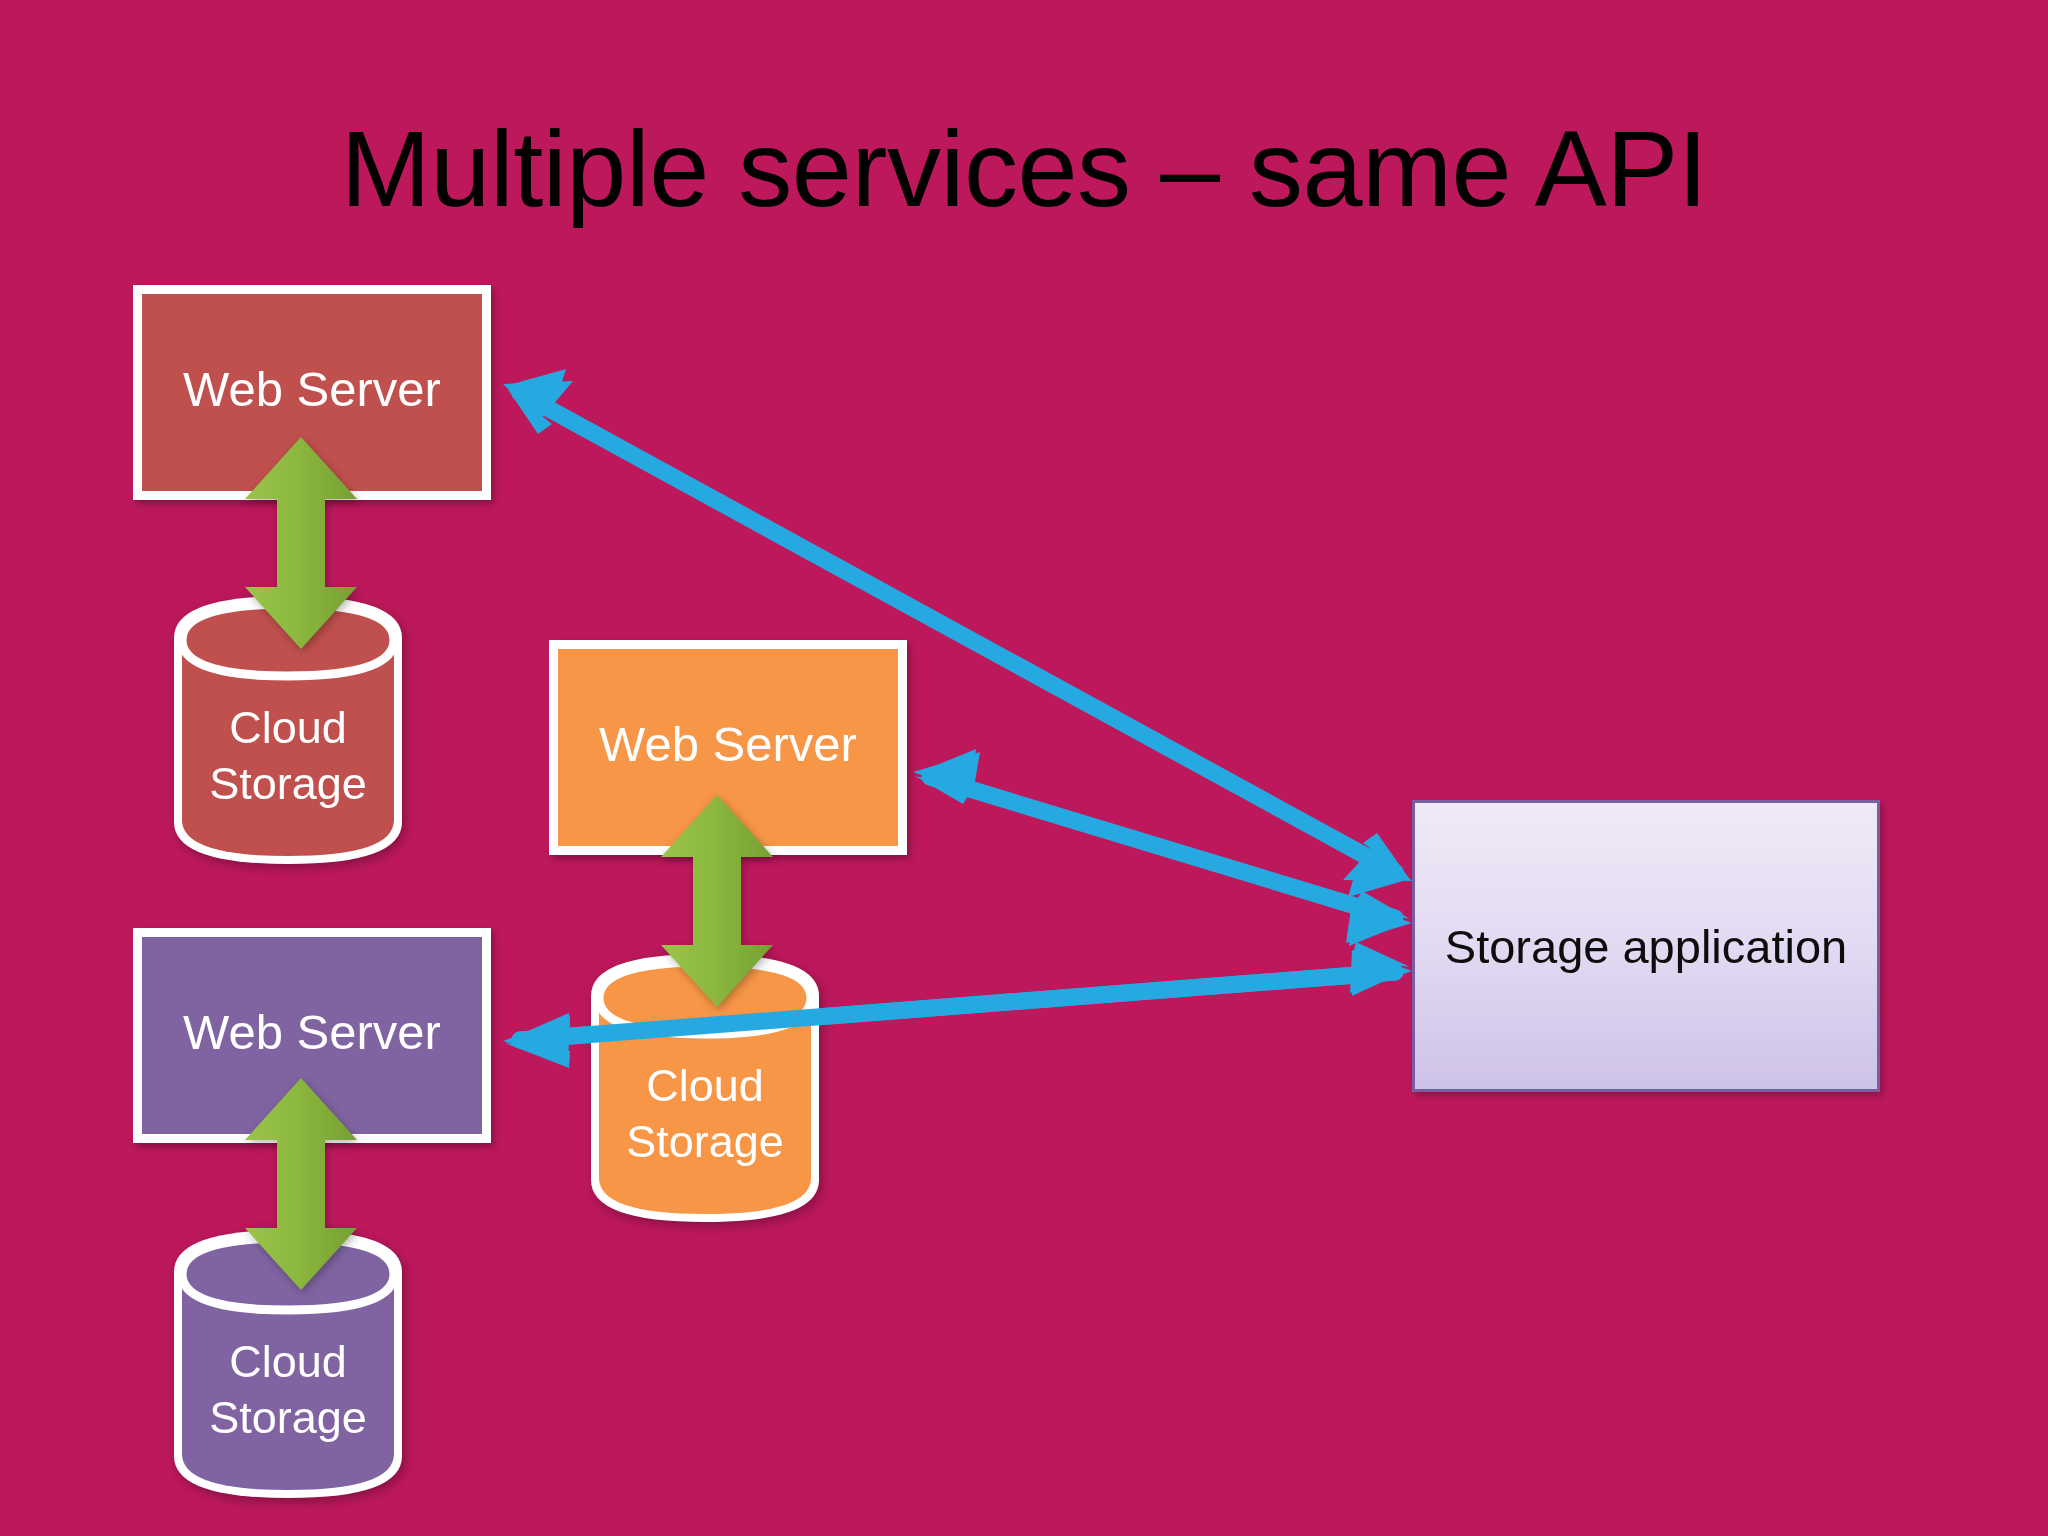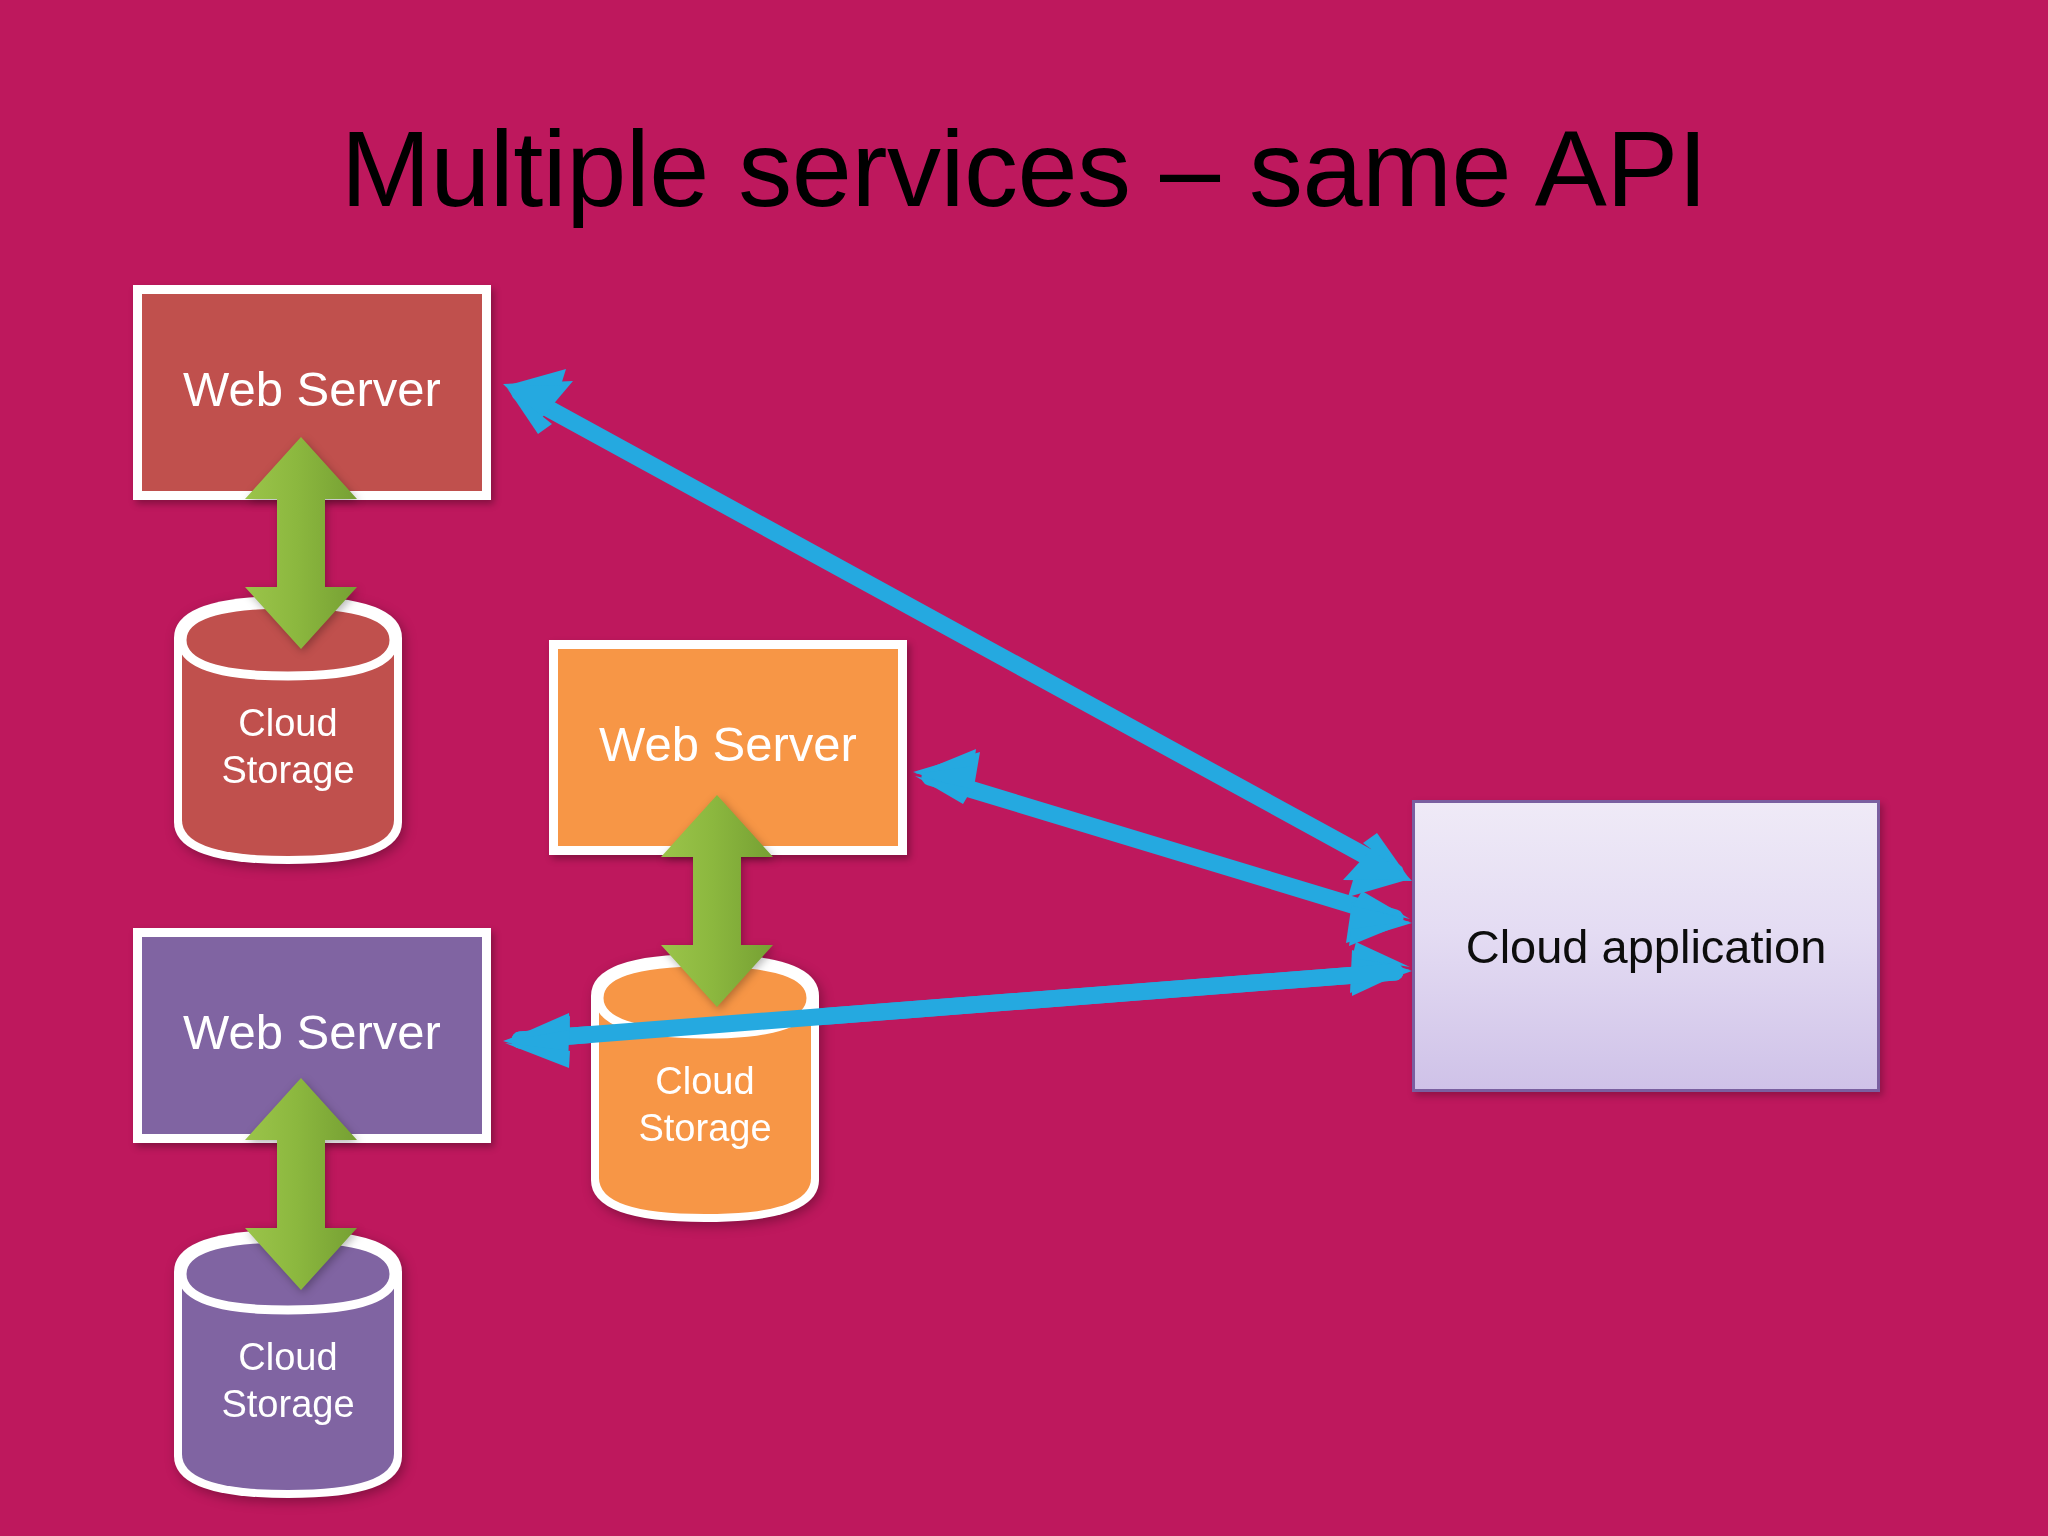--- a/index.html
+++ b/index.html
@@ -88,21 +88,21 @@
     z-index: 15;
     filter: drop-shadow(3px 4px 6px rgba(0,0,0,0.30));
   }
   .cylinder .cyl-svg { display: block; }
   .cylinder .cyl-label {
     position: absolute;
     left: 0;
     width: 100%;
     text-align: center;
     color: #ffffff;
-    font-size: 38px;
+    font-size: 45px;
     line-height: 1.24;
     white-space: pre-line;
     pointer-events: none;
   }
 
   #cyl-red   { left: 168px; top: 590px;  width: 240px; height: 280px; }
   #cyl-red .cyl-label   { top: 110px; }
   #cyl-orange{ left: 585px; top: 948px;  width: 240px; height: 280px; }
   #cyl-orange .cyl-label{ top: 110px; }
   #cyl-purple{ left: 168px; top: 1224px; width: 240px; height: 280px; }
@@ -256,21 +256,21 @@
           <stop offset="0%" stop-color="#9bc44a"></stop>
           <stop offset="45%" stop-color="#8cb83f"></stop>
           <stop offset="100%" stop-color="#76a033"></stop>
         </linearGradient>
       </defs>
       <path d="M 58 0 L 114 62 L 82 62 L 82 150 L 114 150 L 58 212 L 2 150 L 34 150 L 34 62 L 2 62 Z" fill="url(#grad-green-c)"></path>
     </svg>
   </div>
 
   <div id="box-client">
-    <span class="box-label">Cloud application</span>
+    <span class="box-label">Storage application</span>
   </div>
 
   <svg class="layer-svg layer-arrows-front" viewBox="0 0 2048 1536">
 
     <g>
       <path d="M 520 1040 L 1395 972" stroke="#25a9e0" stroke-width="17" stroke-linecap="round" fill="none"></path>
 
       <path d="M 503 1041 L 570 1016 L 568 1062 Z" fill="#25a9e0"></path>
       <path d="M 505 1041 L 569 1013 L 570 1030 Z" fill="#25a9e0"></path>
       <path d="M 505 1043 L 569 1068 L 570 1051 Z" fill="#25a9e0"></path>

